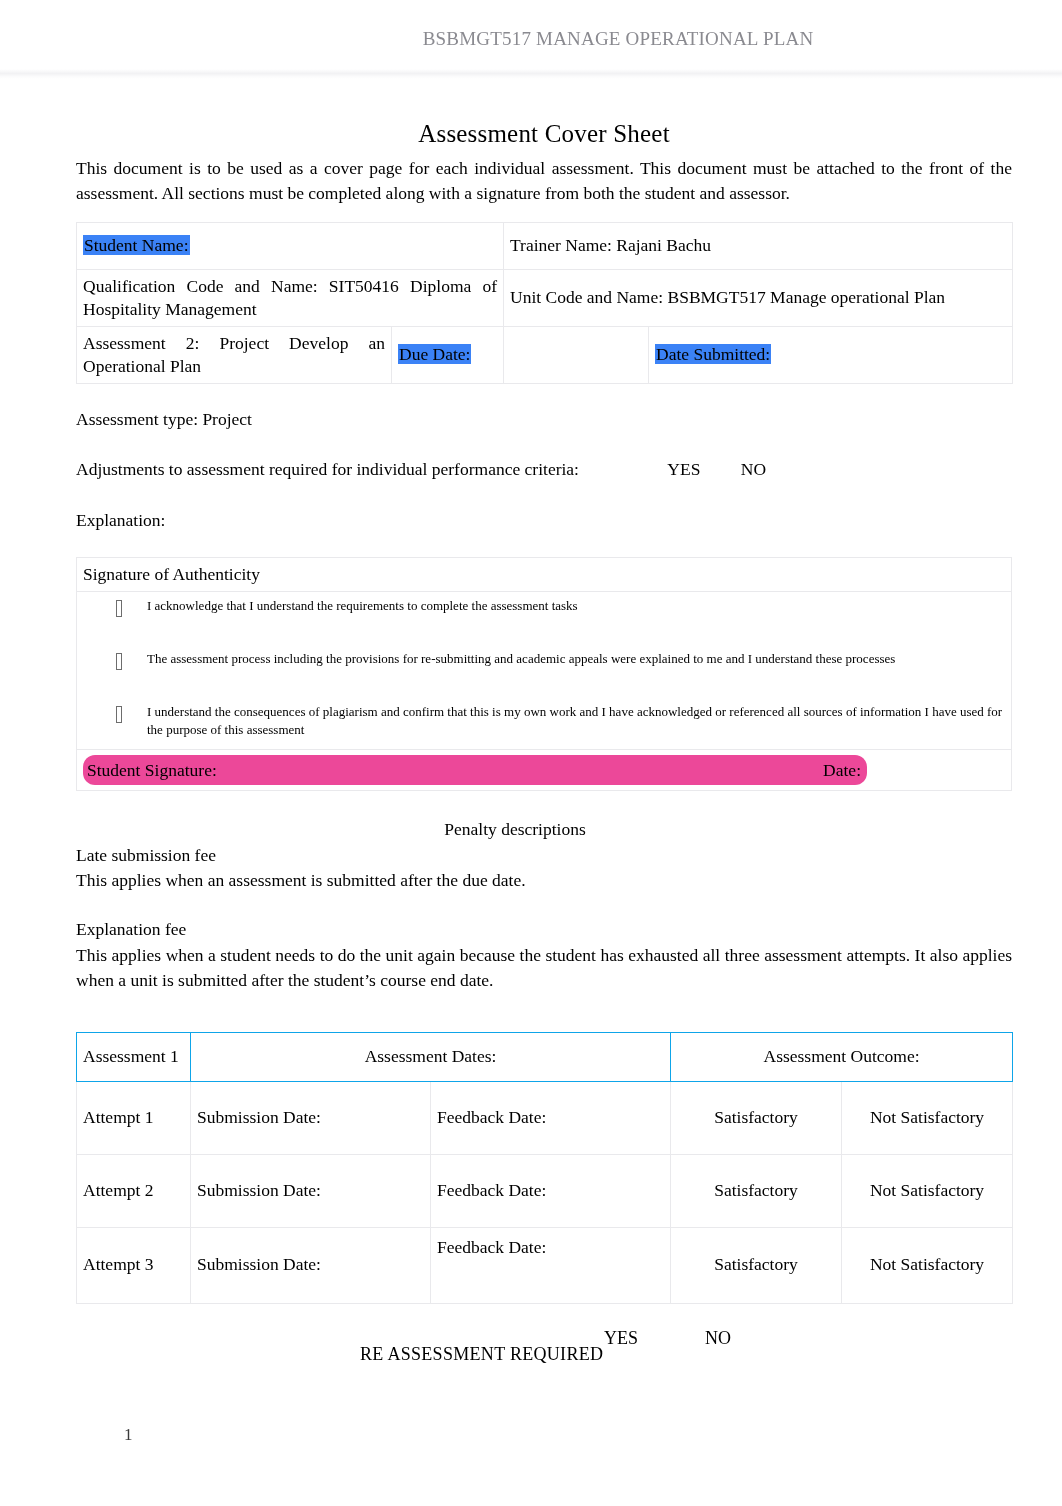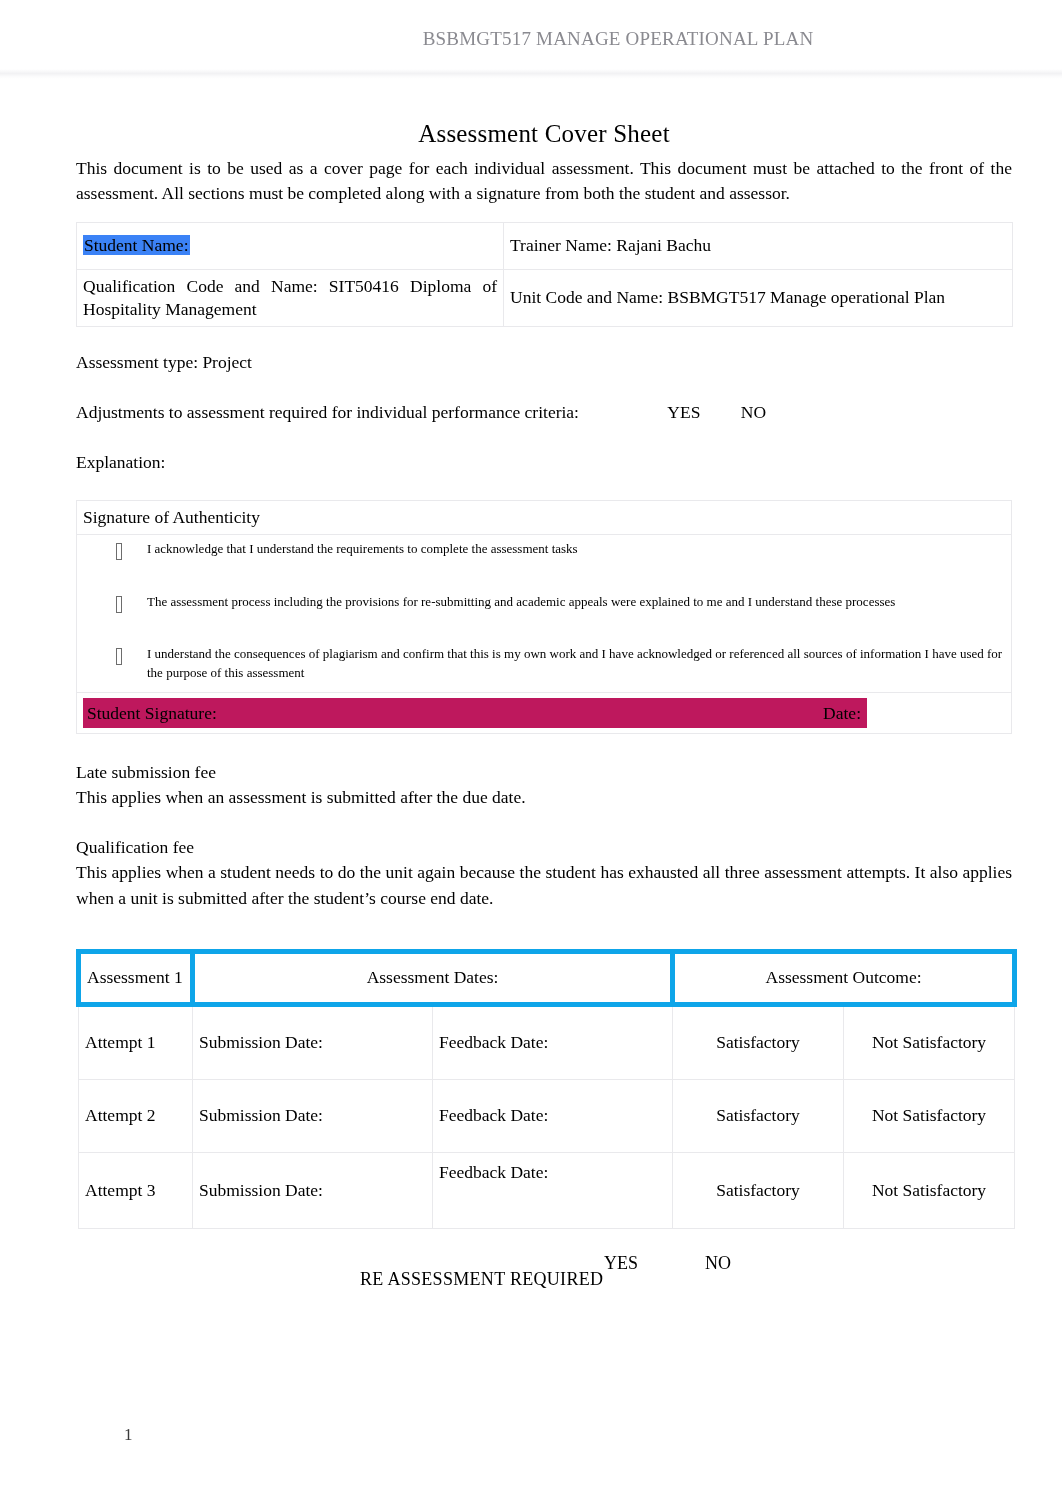--- a/index.html
+++ b/index.html
@@ -143,29 +143,30 @@
     height: 17px;
     border: 1px solid #6d6d6d;
     box-sizing: border-box;
     display: inline-block;
   }
   .sig-row td {
     padding: 0;
     border: 1px solid #e9e9ec;
   }
   .sig-inner {
-    background: #be185d;
+    background: #ec4899;
     display: block;
     height: 30px;
     line-height: 30px;
     position: relative;
     width: 784px;
     padding-left: 4px;
     box-sizing: border-box;
     font-size: 17.5px;
+    border-radius: 12px;
   }
   .sig-inner .date-lbl {
     position: absolute;
     right: 6px;
     top: 0;
     text-align: right;
   }
 
   
   .penalty {
@@ -189,21 +190,21 @@
     margin-top: 38px;
   }
   .tbl-attempts td {
     height: 62px;
     padding: 4px 8px;
     vertical-align: middle;
     border: 1px solid #eeeef1;
   }
   .tbl-attempts tr.headrow td {
     height: 38px;
-    border: 5px solid #0ea5e9;
+    border: 1px solid #0ea5e9;
   }
   .tbl-attempts .c { text-align: center; }
   .tbl-attempts .v-top { vertical-align: top; padding-top: 8px; }
 
   
   .reassess {
     margin-top: 24px;
     font-size: 18px;
     text-align: center;
     padding-left: 4px;
@@ -269,20 +270,35 @@
           <td colspan="2">
             <span>Trainer Name: Rajani Bachu</span>
           </td>
         </tr>
         <tr>
           <td colspan="3" class="cell-justify">
             <span>Qualification Code and Name: SIT50416 Diploma of Hospitality Management</span>
           </td>
           <td colspan="2">
             <span>Unit Code and Name: BSBMGT517 Manage operational Plan</span>
+          </td>
+        </tr>
+        <tr>
+          <td class="cell-justify" colspan="2">
+            <span>Assessment 2: Project Develop an Operational Plan</span>
+          </td>
+          <td>
+            <span class="hl">Due Date:</span>
+          </td>
+          <td>
+            <span></span>
+          </td>
+          <td>
+            <span class="hl">Date Submitted:</span>
+            <span></span>
           </td>
         </tr>
       </tbody>
     </table>
 
     <div class="freeblock">
       <div class="row">
         <span>Assessment type: Project</span>
       </div>
       <div class="row">
@@ -327,24 +343,25 @@
             <span class="sig-inner">
               <span>Student Signature:</span>
               <span class="date-lbl">Date:</span>
             </span>
           </td>
         </tr>
       </tbody>
     </table>
 
     <div class="penalty">
+      <div class="center">Penalty descriptions</div>
       <div class="blk">Late submission fee</div>
       <div class="blk">This applies when an assessment is submitted after the due date.</div>
       <div class="gap"></div>
-      <div class="blk">Qualification fee</div>
+      <div class="blk">Explanation fee</div>
       <div class="blk just">This applies when a student needs to do the unit again because the student has exhausted all three assessment attempts. It also applies when a unit is submitted after the student’s course end date.</div>
     </div>
 
     <table class="doc-table tbl-attempts">
       <colgroup>
         <col style="width:114px">
         <col style="width:240px">
         <col style="width:240px">
         <col style="width:171px">
         <col style="width:171px">

